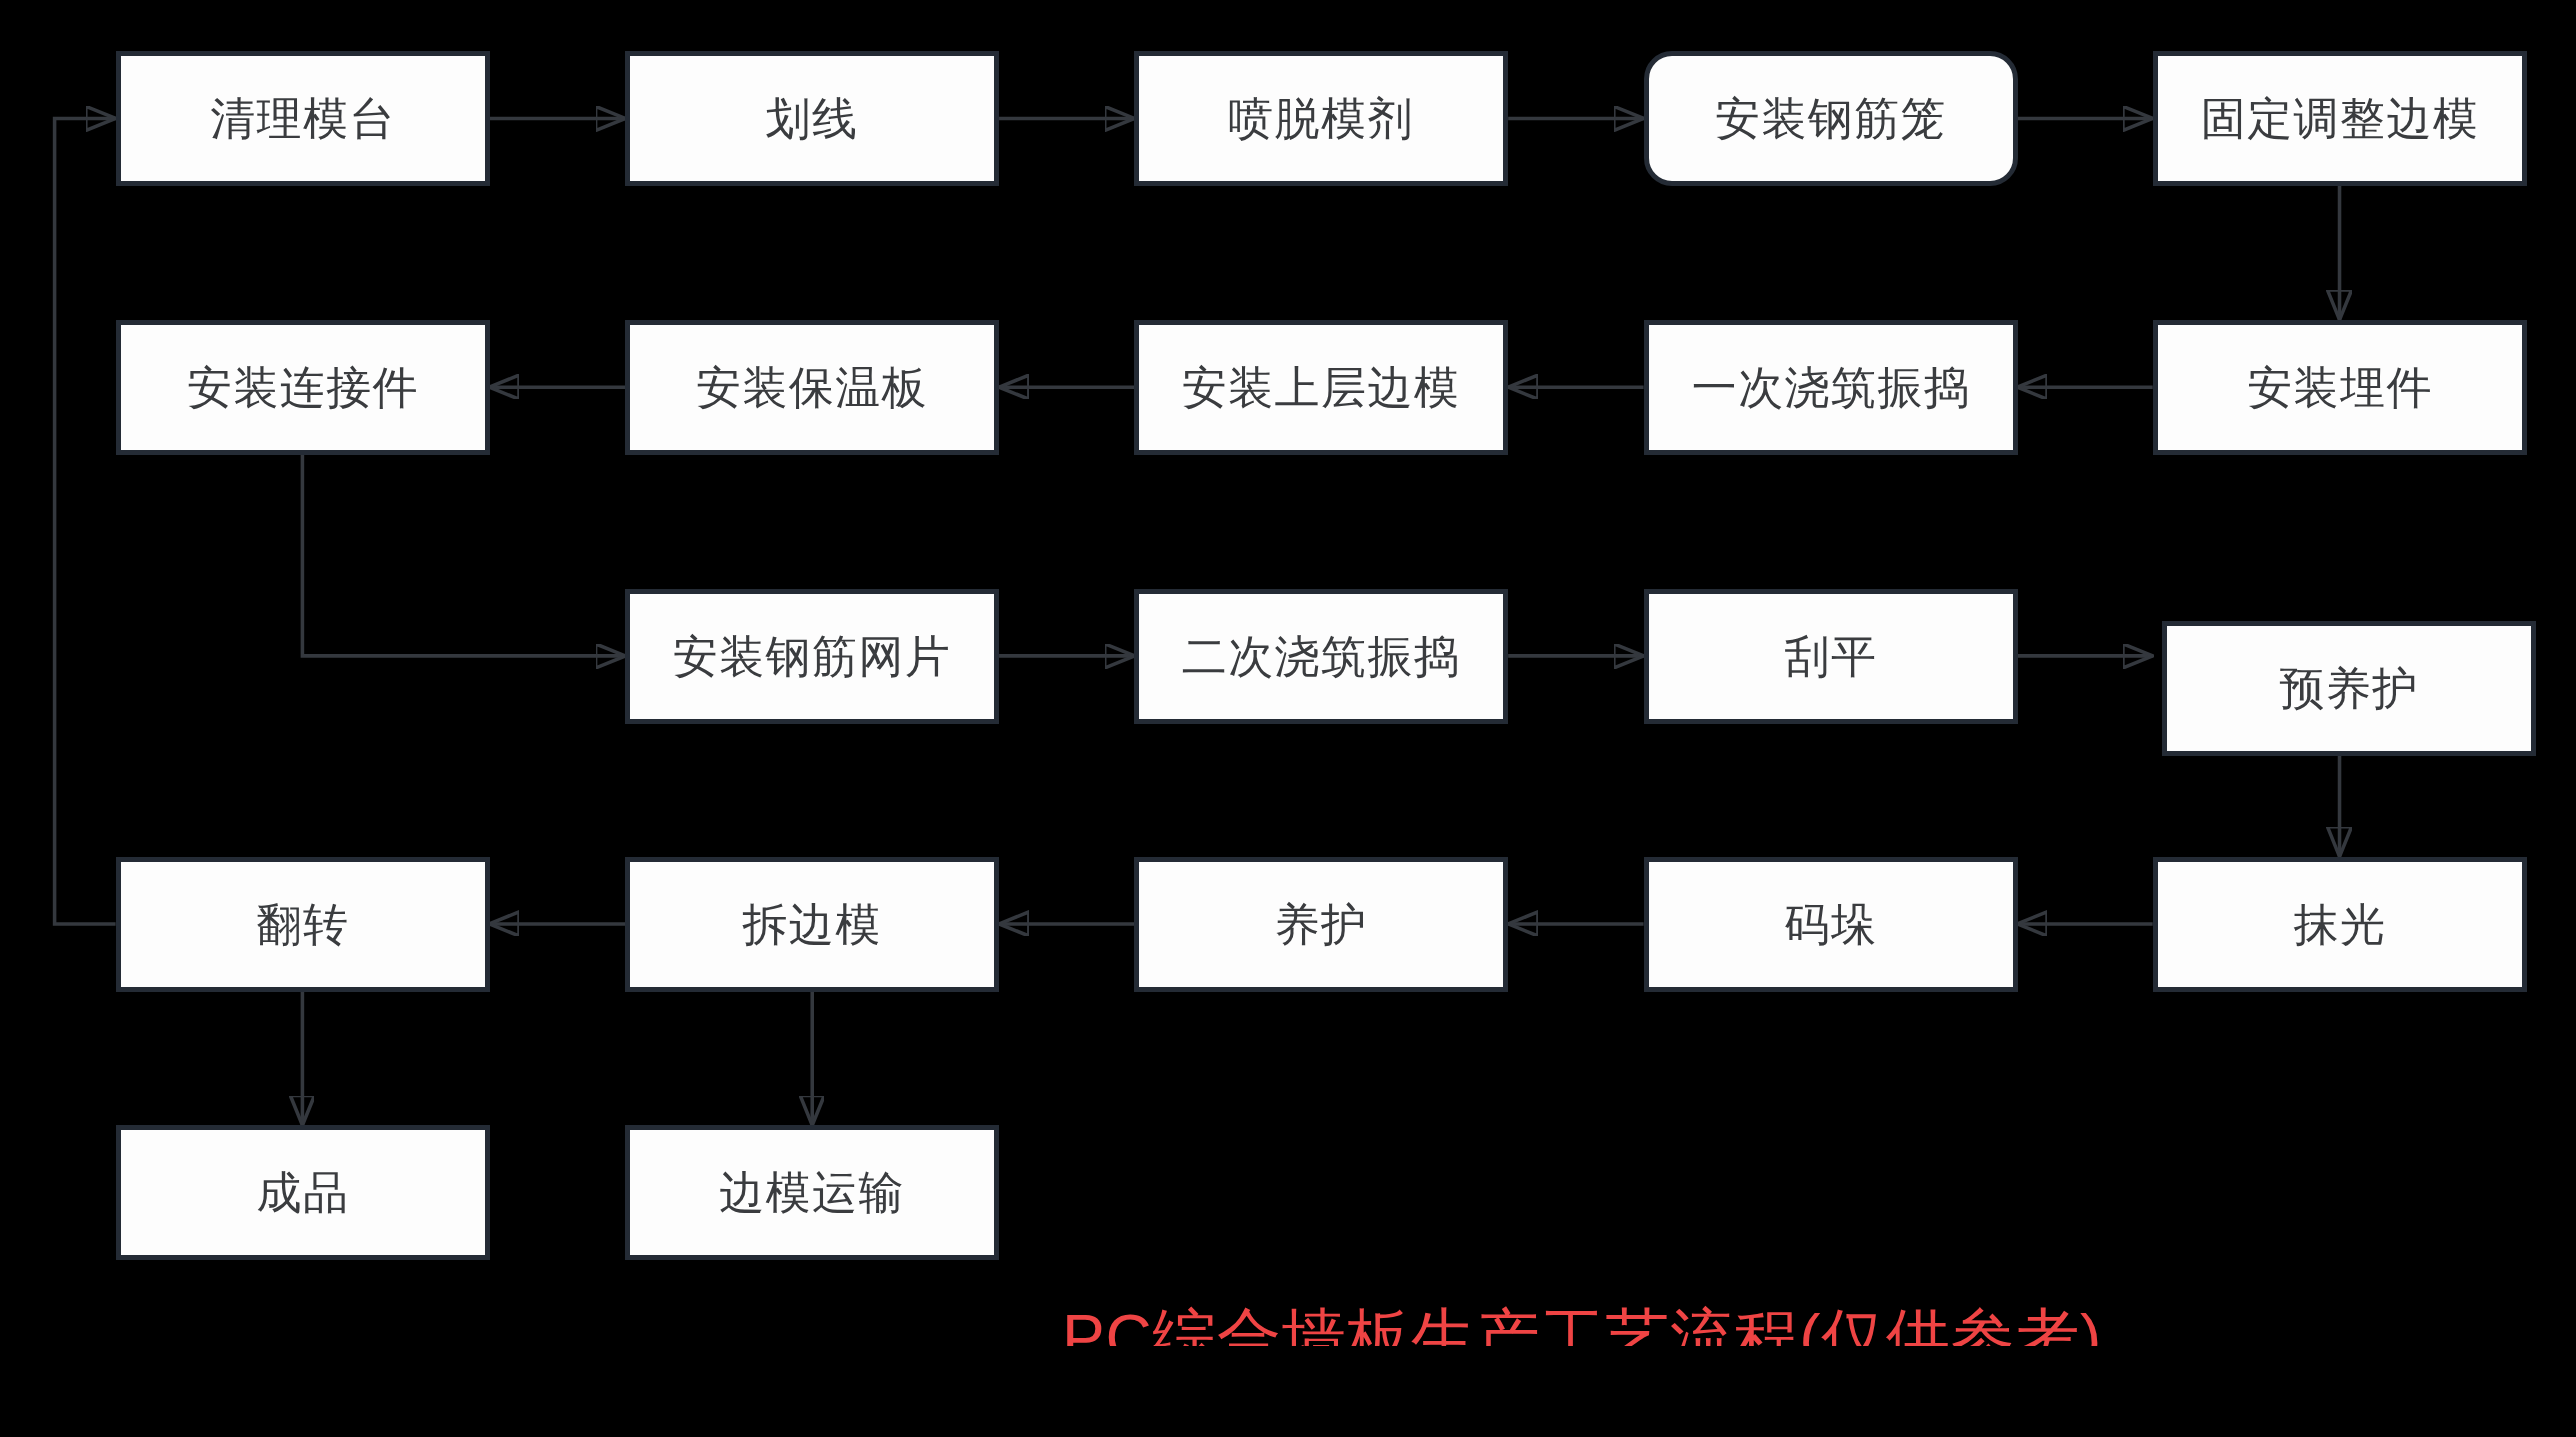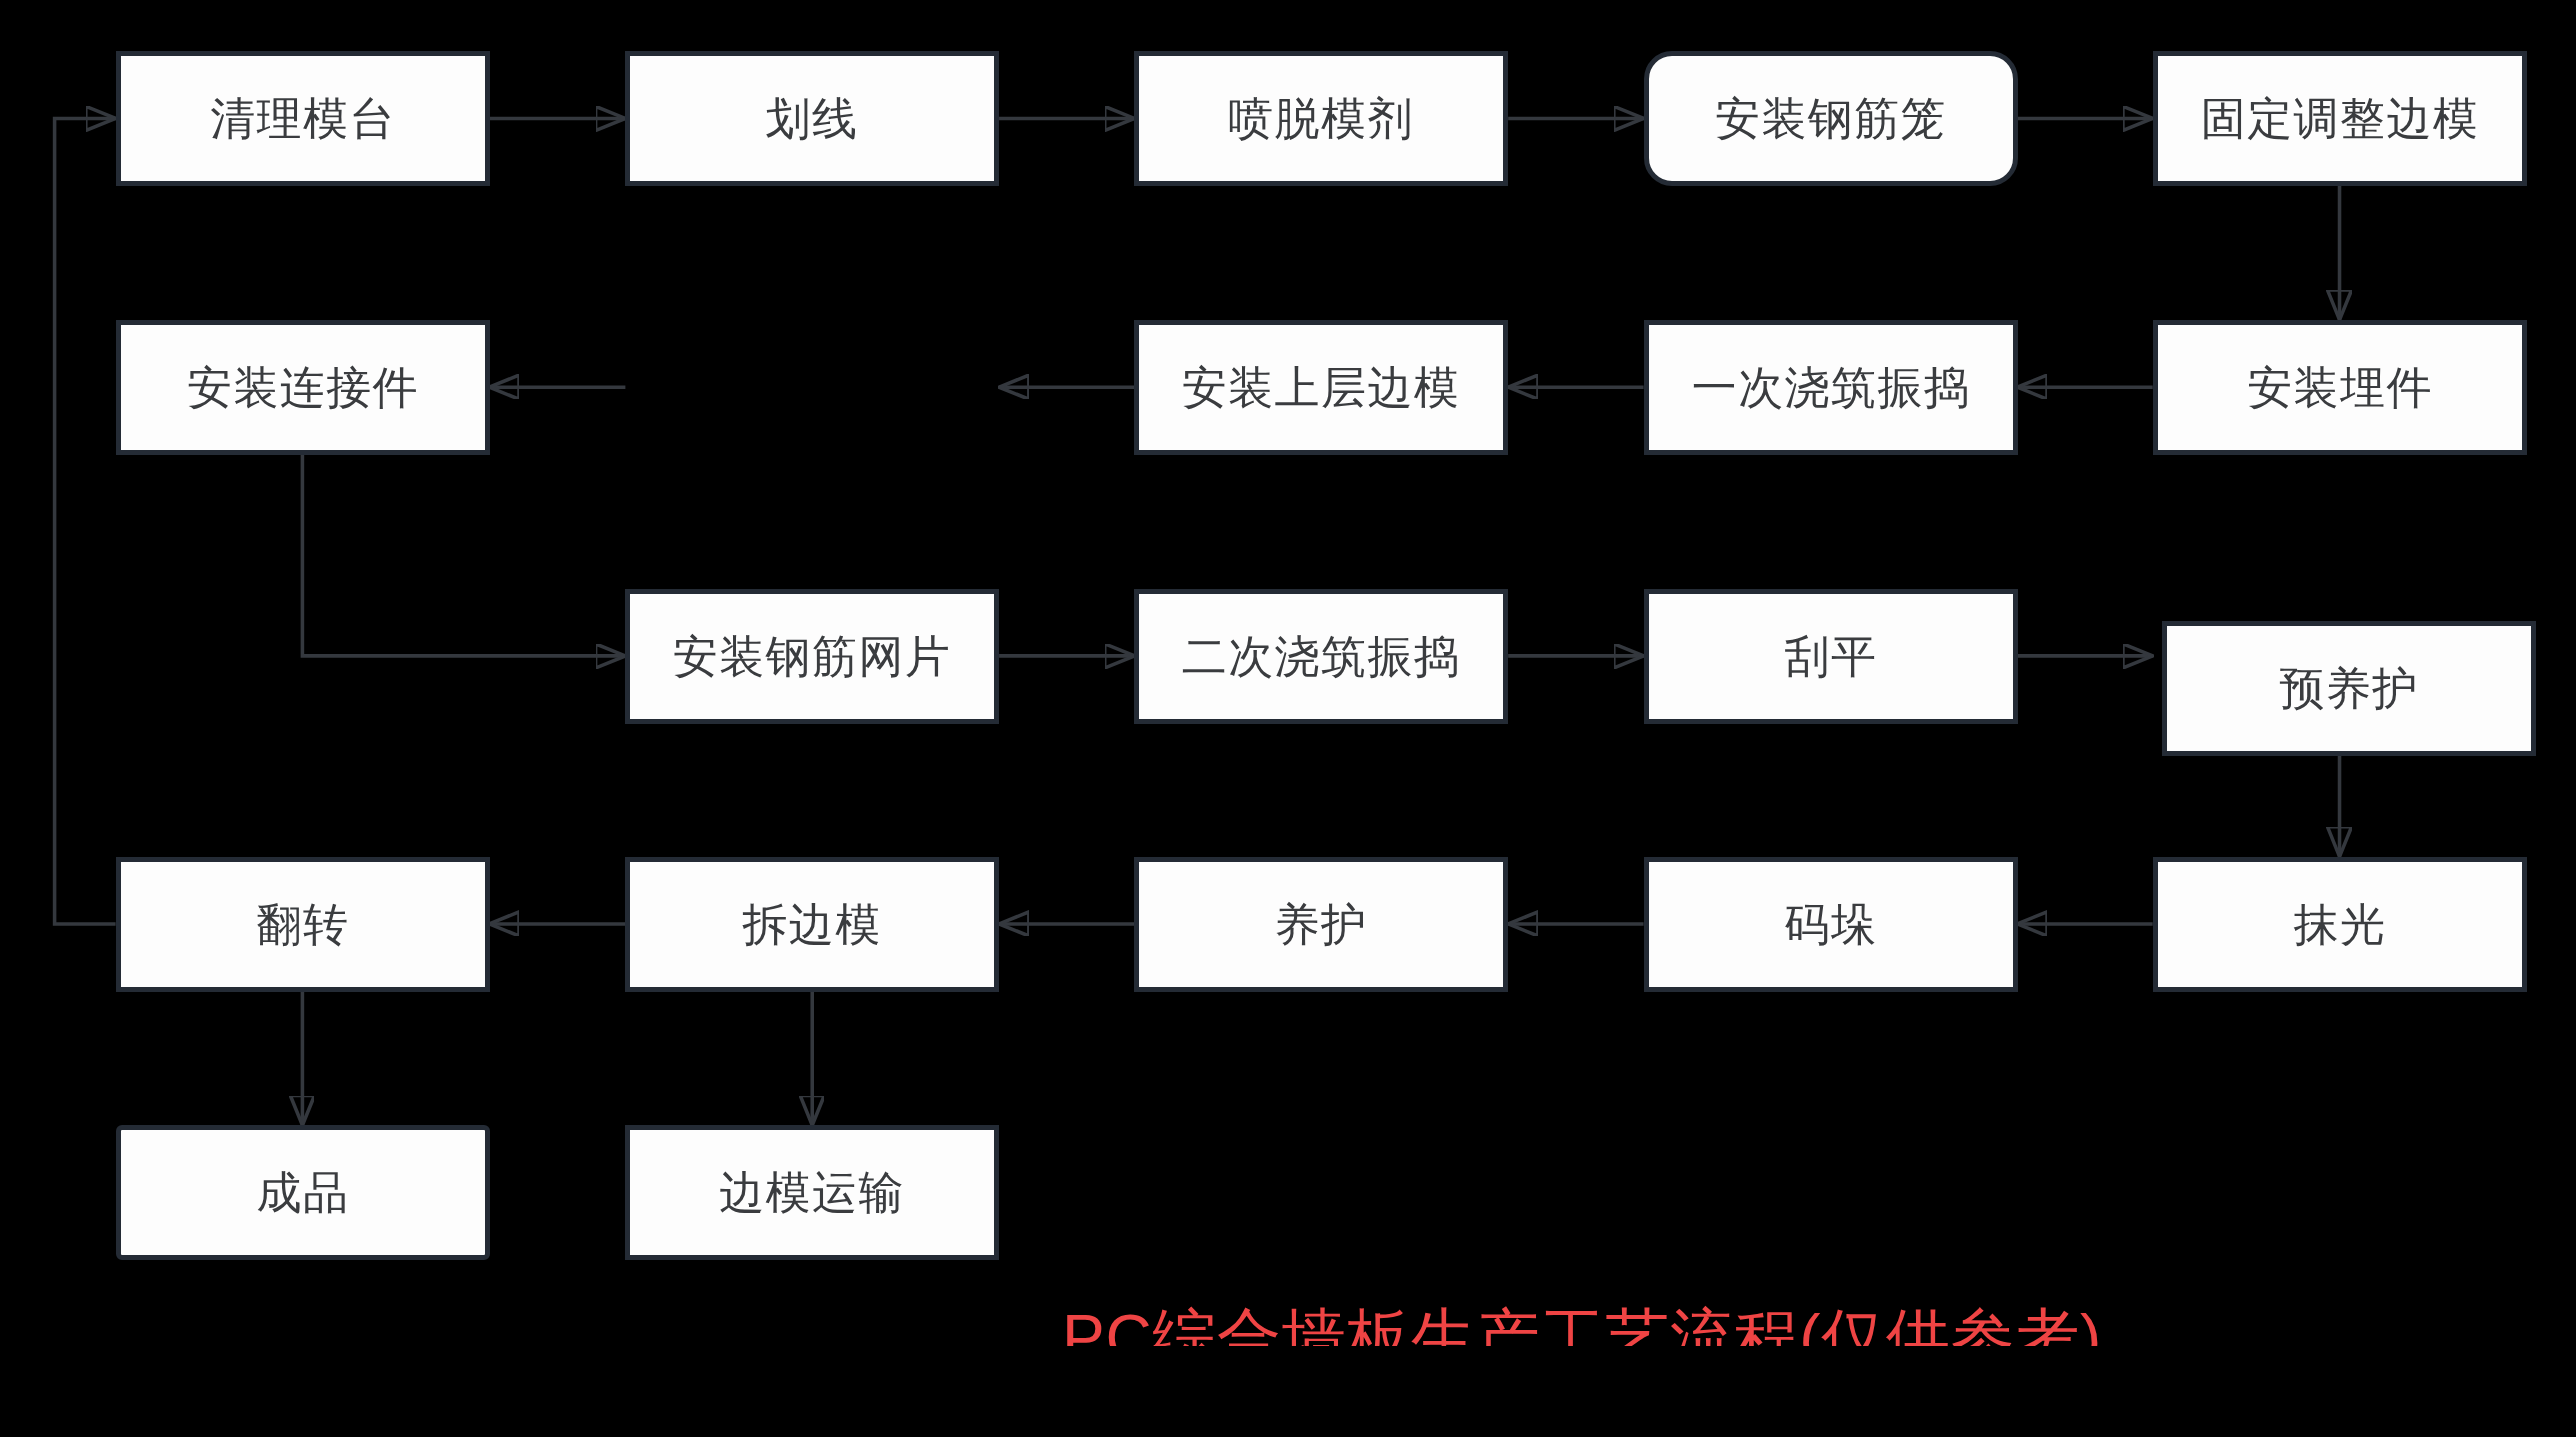--- a/index.html
+++ b/index.html
@@ -104,20 +104,23 @@
   <div class="node" style="left:1644px; top:51px;border-radius:28px;">
     <span class="label">安装钢筋笼</span>
   </div>
   <div class="node" style="left:2153px; top:51px;">
     <span class="label">固定调整边模</span>
   </div>
 
   <div class="node" style="left:116px; top:320px;">
     <span class="label">安装连接件</span>
   </div>
+  <div class="node" style="left:625px; top:320px;">
+    <span class="label">安装保温板</span>
+  </div>
   <div class="node" style="left:1134px; top:320px;">
     <span class="label">安装上层边模</span>
   </div>
   <div class="node" style="left:1644px; top:320px;">
     <span class="label">一次浇筑振捣</span>
   </div>
   <div class="node" style="left:2153px; top:320px;">
     <span class="label">安装埋件</span>
   </div>
 
@@ -143,21 +146,21 @@
   <div class="node" style="left:1134px; top:857px;">
     <span class="label">养护</span>
   </div>
   <div class="node" style="left:1644px; top:857px;">
     <span class="label">码垛</span>
   </div>
   <div class="node" style="left:2153px; top:857px;">
     <span class="label">抹光</span>
   </div>
 
-  <div class="node" style="left:116px; top:1125px;border-radius:6px;">
+  <div class="node" style="left:116px; top:1125px;">
     <span class="label">成品</span>
   </div>
   <div class="node" style="left:625px; top:1125px;">
     <span class="label">边模运输</span>
   </div>
 
   <div class="diagram-title">PC综合墙板生产工艺流程(仅供参考)</div>
 
 </div>
 

